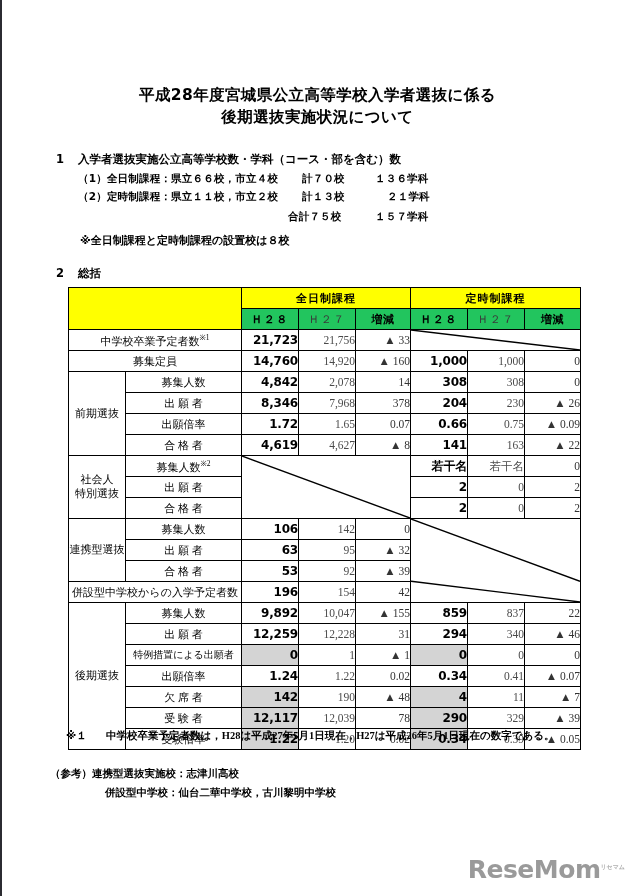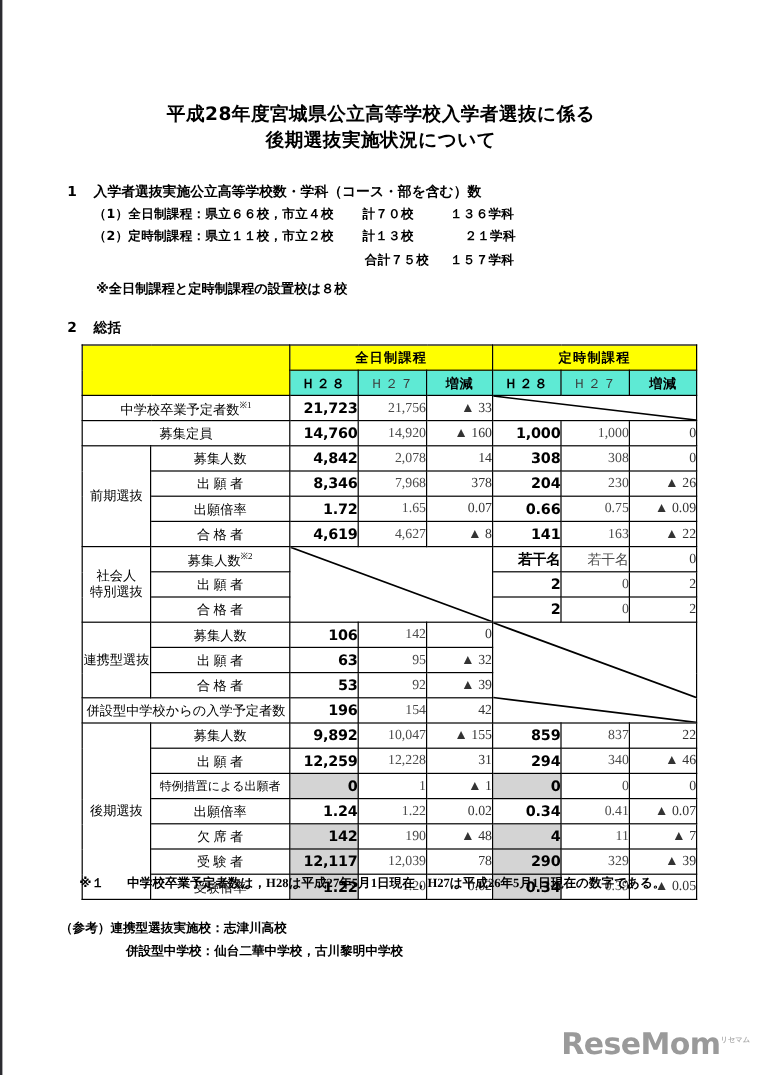--- a/index.html
+++ b/index.html
@@ -37,29 +37,29 @@
   table.main{border-collapse:collapse;width:512px;table-layout:fixed;}
   table.main td,table.main th{
     border:1px solid #000;
     padding:0;
     height:20px;
     font-size:11px;
     vertical-align:middle;
   }
   
   .hdr{background:#ffff00;text-align:center;font-family:"DejaVu Sans","Liberation Sans",sans-serif;font-weight:bold;font-size:10.5px;letter-spacing:1px;}
-  .hdr-sub{background:#5eead4;text-align:center;font-size:10.5px;letter-spacing:1.5px;}
+  .hdr-sub{background:#22c55e;text-align:center;font-size:10.5px;letter-spacing:1.5px;}
   .hdr-sub.b{font-family:"DejaVu Sans","Liberation Sans",sans-serif;font-weight:bold;}
   .hdr-sub.g{font-family:"Liberation Serif","DejaVu Serif",serif;color:#3a3a3a;}
   .hdr-sub.z{font-family:"DejaVu Sans","Liberation Sans",sans-serif;font-weight:bold;letter-spacing:0.5px;}
   .hdr-blank{background:#ffff00;}
 
   
   .rl{text-align:center;font-size:11px;font-family:"Liberation Serif","DejaVu Serif",serif;}
-  .rl-grp{text-align:center;font-size:11px;line-height:14px;font-family:Liberation Serif, serif;}
+  .rl-grp{text-align:center;font-size:11px;line-height:14px;font-family:Liberation Mono, monospace;}
   .rl-wide{text-align:center;font-size:11px;}
   .sup{font-size:7.5px;vertical-align:super;}
 
   
   .v{text-align:right;padding-right:5px;font-size:11.5px;white-space:nowrap;}
   .v.h28{font-family:"DejaVu Sans","Liberation Sans",sans-serif;font-weight:bold;font-size:12px;letter-spacing:-0.2px;}
   .v.h27{font-family:"Liberation Serif","DejaVu Serif",serif;color:#4a4a4a;font-size:11.5px;}
   .v.dif{font-family:"Liberation Serif","DejaVu Serif",serif;color:#333;font-size:11.5px;}
   .v.jp{font-family:"Liberation Serif","DejaVu Serif",serif;}
   .v.h28.jp{font-family:"DejaVu Sans","Liberation Sans",sans-serif;font-weight:bold;}
@@ -97,21 +97,21 @@
   </div>
 
   <div class="sub" style="left:78px;top:172px;">（1）全日制課程：県立６６校，市立４校</div>
   <div class="sub" style="left:302px;top:172px;">計７０校</div>
   <div class="sub" style="left:375px;top:172px;">１３６学科</div>
 
   <div class="sub" style="left:78px;top:190px;">（2）定時制課程：県立１１校，市立２校</div>
   <div class="sub" style="left:302px;top:190px;">計１３校</div>
   <div class="sub" style="left:387px;top:190px;">２１学科</div>
 
-  <div class="sub" style="left:304px;top:210px;">合計７５校</div>
+  <div class="sub" style="left:288px;top:210px;">合計７５校</div>
   <div class="sub" style="left:375px;top:210px;">１５７学科</div>
 
   <div class="note-small" style="left:80px;top:233px;">※全日制課程と定時制課程の設置校は８校</div>
 
   <div class="sec" style="left:56px;top:266px;">
     <span class="sec-num">2</span><span>総括</span>
   </div>
 
   <div class="tbl-wrap">
   <table class="main">

